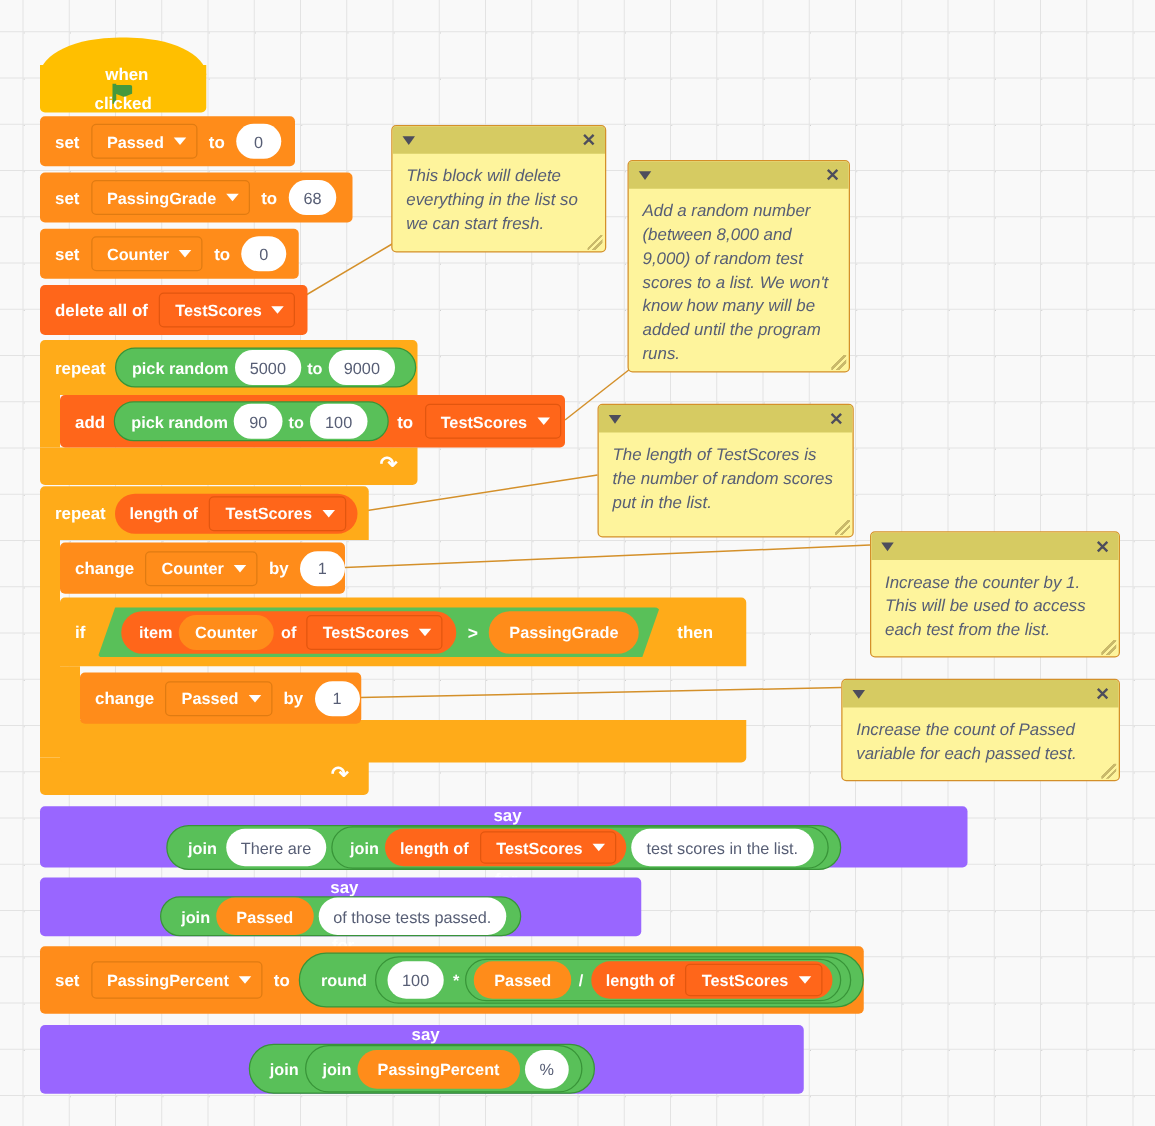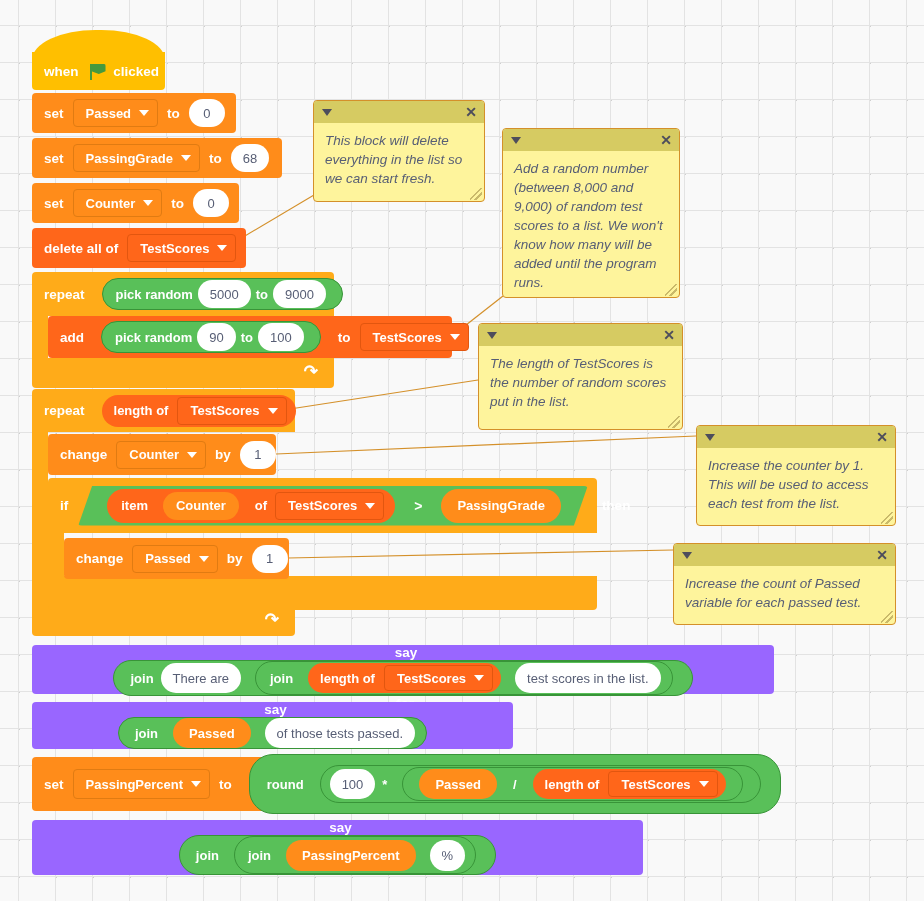--- a/index.html
+++ b/index.html
@@ -54,21 +54,21 @@
     border-radius: 4px;
     min-height: 40px;
   }
 
   
   .rep {
     display: inline-flex; align-items: center; justify-content: center;
     height: 28px; border-radius: 16px;
     padding: 0 13px;
     font-size: 13px; font-weight: bold; color: #fff;
-    margin: 0 11px;
+    margin: 0 1px;
   }
   .rep.var  { background: #FF8C1A; }
   .rep.oper { background: #59C059; border: 1px solid #389438; }
   .rep.list { background: #FF661A; }
   
   .inp {
     display: inline-flex; align-items: center; justify-content: center;
     height: 28px; border-radius: 16px;
     background: #fff; color: #575E75;
     font-size: 13px; font-weight: normal;
@@ -108,20 +108,21 @@
     position: absolute; color: #fff; font-size: 17px;
     font-weight: bold; line-height: 1;
   }
 
   
   .hat {
     position: absolute;
     background: #FFBF00;
     border-radius: 0 0 4px 4px;
     z-index: 5;
+    flex-direction: column;
   }
   .hat-dome {
     position: absolute; left: 0; top: -22px;
     width: 100%; height: 30px;
     background: #FFBF00;
     border-radius: 72px 72px 0 0 / 34px 34px 0 0;
   }
   .flag {
     display: inline-block; width: 17px; height: 15px;
     position: relative; margin: 0 5px;
@@ -374,21 +375,21 @@
     <span class="lbl">seconds</span>
   </div>
 
   <div class="blk stack c-vars" style="left:32px; top:757px; width:659px; height:54px;">
     <span class="lbl first">set</span>
     <span class="dd vars" style="height:30px">
       <span>PassingPercent</span>
       <span class="caret"></span>
     </span>
     <span class="lbl">to</span>
-    <span class="rep oper" style="height:60px;border-radius:24px;padding:0 8px 0 12px;">
+    <span class="rep oper" style="height:44px;border-radius:24px;padding:0 8px 0 12px;">
       <span style="padding:0 5px">round</span>
       <span class="rep oper" style="height:38px;border-radius:22px;padding:0 6px;">
         <span class="inp num" style="height:30px">100</span>
         <span style="padding:0 4px">*</span>
         <span class="rep oper" style="height:34px;border-radius:20px;padding:0 5px;">
           <span class="rep var" style="height:30px;border-radius:18px;padding:0 16px">Passed</span>
           <span style="padding:0 5px">/</span>
           <span class="rep list" style="height:30px;border-radius:18px;padding:0 5px 0 12px;">
             <span style="padding-right:6px">length of</span>
             <span class="dd list" style="height:26px">

